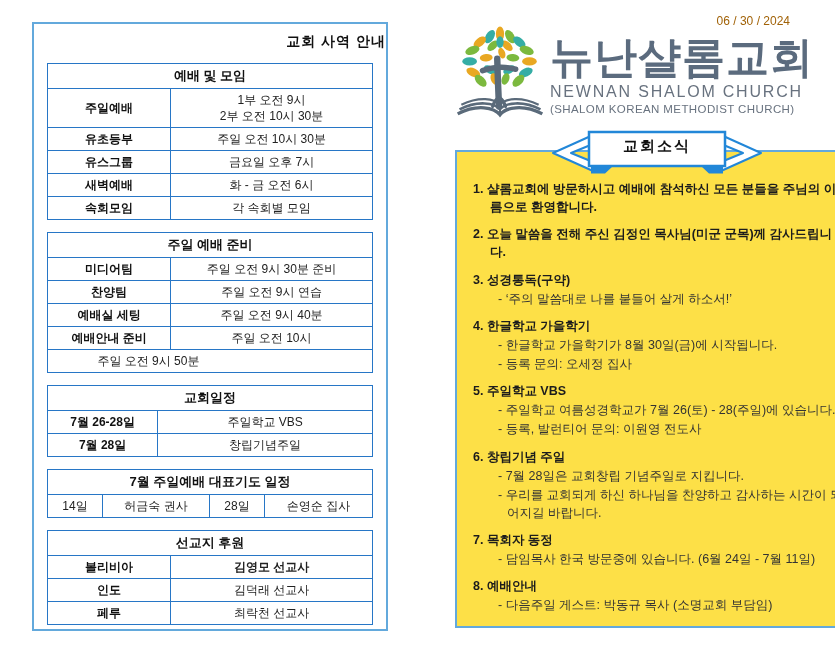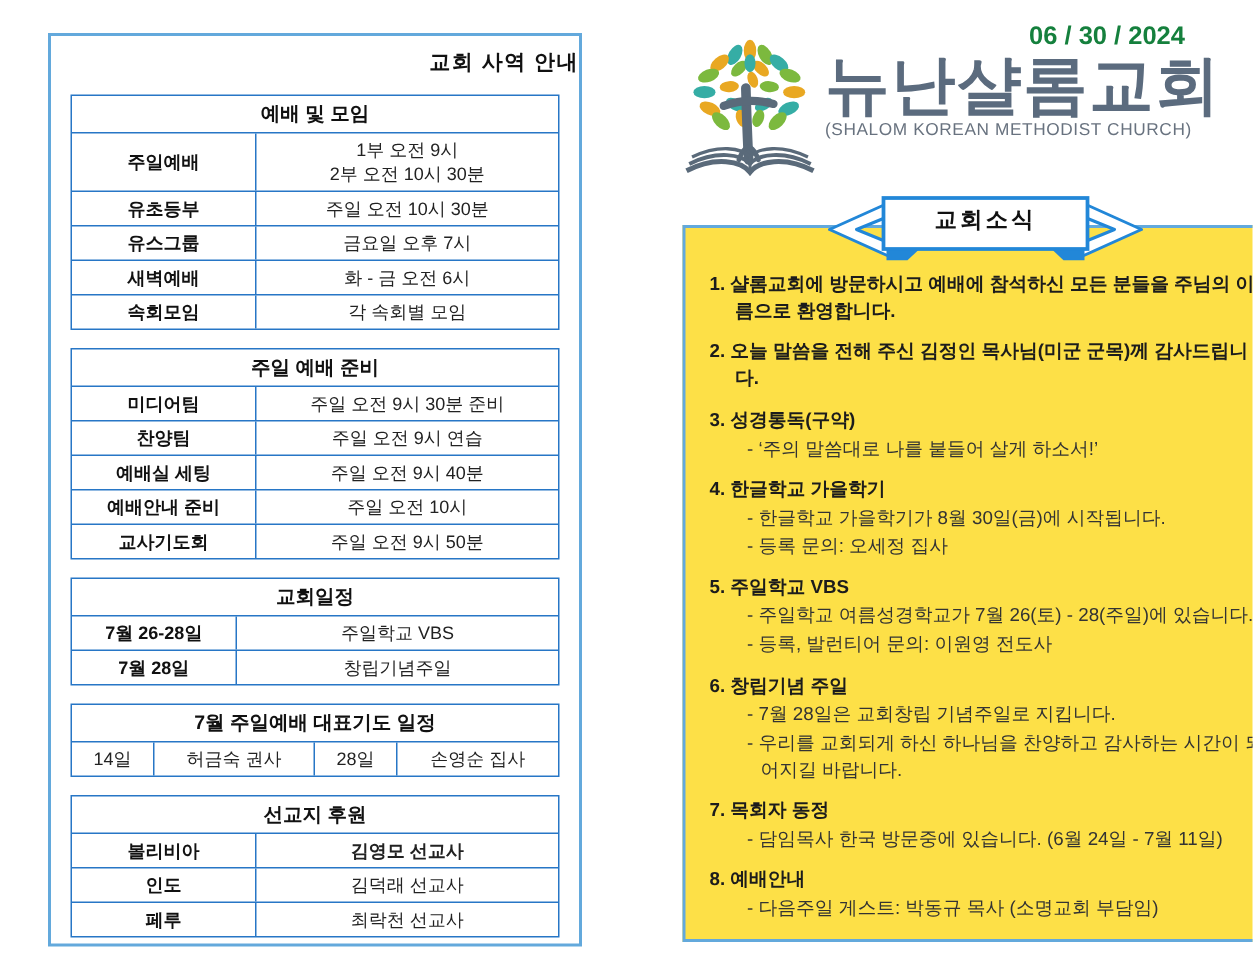--- a/index.html
+++ b/index.html
@@ -53,23 +53,23 @@
     white-space: pre-line;
     color: #222;
   }
   .t-cell:last-child { border-right: none; }
   .t-cell.bold { font-weight: bold; color: #111; }
 
   
   .date {
     position: absolute;
     top: 14px; right: 45px;
-    font-weight: bold;
-    font-size: 17px;
-    color: #15803d;
+    font-weight: normal;
+    font-size: 12px;
+    color: #a16207;
   }
   .logo-block {
     position: absolute;
     left: 454px; top: 26px;
     display: flex;
     align-items: flex-start;
   }
   .logo-text { margin-top: 10px; margin-left: 4px; }
   .logo-kr {
     font-size: 43px;
@@ -180,21 +180,20 @@
         </div>
         <div class="t-row">
           <div class="t-cell bold" style="width: 38%;">예배실 세팅</div>
           <div class="t-cell" style="width: 62%;">주일 오전 9시 40분</div>
         </div>
         <div class="t-row">
           <div class="t-cell bold" style="width: 38%;">예배안내 준비</div>
           <div class="t-cell" style="width: 62%;">주일 오전 10시</div>
         </div>
         <div class="t-row">
-          <div class="t-cell bold" style="width: 38%;">교사기도회</div>
           <div class="t-cell" style="width: 62%;">주일 오전 9시 50분</div>
         </div>
       </div>
       <div class="ltable">
         <div class="t-header">교회일정</div>
         <div class="t-row">
           <div class="t-cell bold" style="width: 34%;">7월 26-28일</div>
           <div class="t-cell" style="width: 66%;">주일학교 VBS</div>
         </div>
         <div class="t-row">
@@ -266,20 +265,21 @@
     <path d="M42 86 C44 80 46 78 48 77" stroke="#5a6a7a" stroke-width="3.5" stroke-linecap="round" fill="none"></path>
     <path d="M56 86 C54 80 52 78 50 77" stroke="#5a6a7a" stroke-width="3.5" stroke-linecap="round" fill="none"></path>
 
     <path d="M8 84 C27 75 44 77 50 84 C56 77 73 75 92 84" stroke="#5a6a7a" stroke-width="2.4" fill="none"></path>
     <path d="M6 89 C26 79 44 82 50 89 C56 82 74 79 94 89" stroke="#5a6a7a" stroke-width="2.8" fill="none"></path>
     <path d="M4 94 C25 83 44 87 50 95 C56 87 75 83 96 94" stroke="#5a6a7a" stroke-width="3.6" fill="none"></path>
     <path d="M50 84 L50 96" stroke="#5a6a7a" stroke-width="2.2"></path>
   </svg>
   <div class="logo-text">
     <div class="logo-kr">뉴난샬롬교회</div>
+    <div class="logo-en">NEWNAN SHALOM CHURCH</div>
     <div class="logo-sub">(SHALOM KOREAN METHODIST CHURCH)</div>
   </div>
 </div>
 
 <div class="news-box">
   <div class="ribbon">
     <svg width="216" height="47" viewBox="0 0 216 47">
 
       <path d="M4 25 L44 7 L44 16 L22 25 L44 34 L44 43 Z" fill="#ffffff" stroke="#2287d8" stroke-width="2" stroke-linejoin="round"></path>
       <path d="M212 25 L172 7 L172 16 L194 25 L172 34 L172 43 Z" fill="#ffffff" stroke="#2287d8" stroke-width="2" stroke-linejoin="round"></path>

